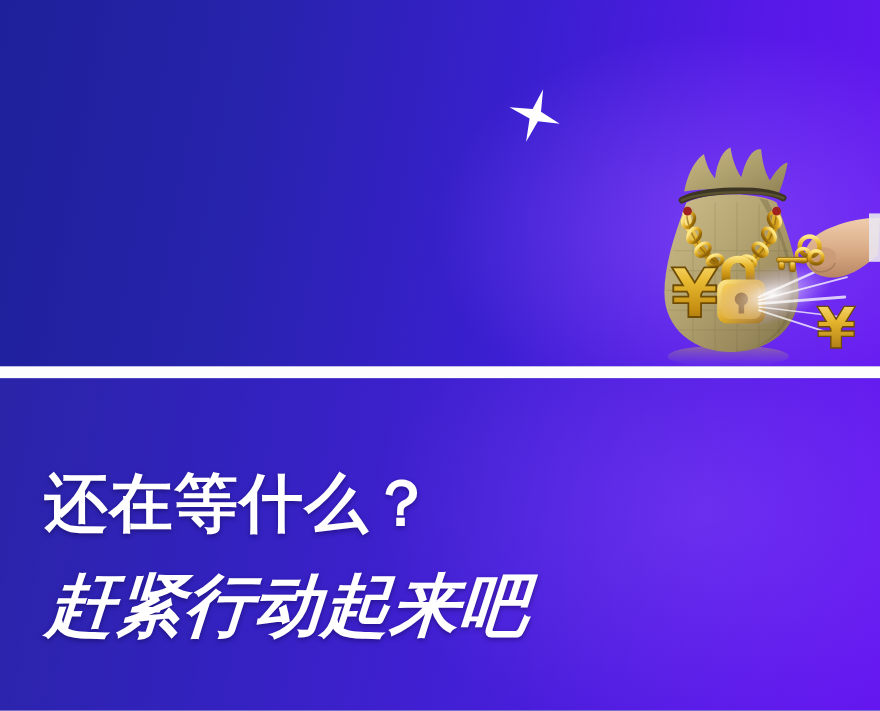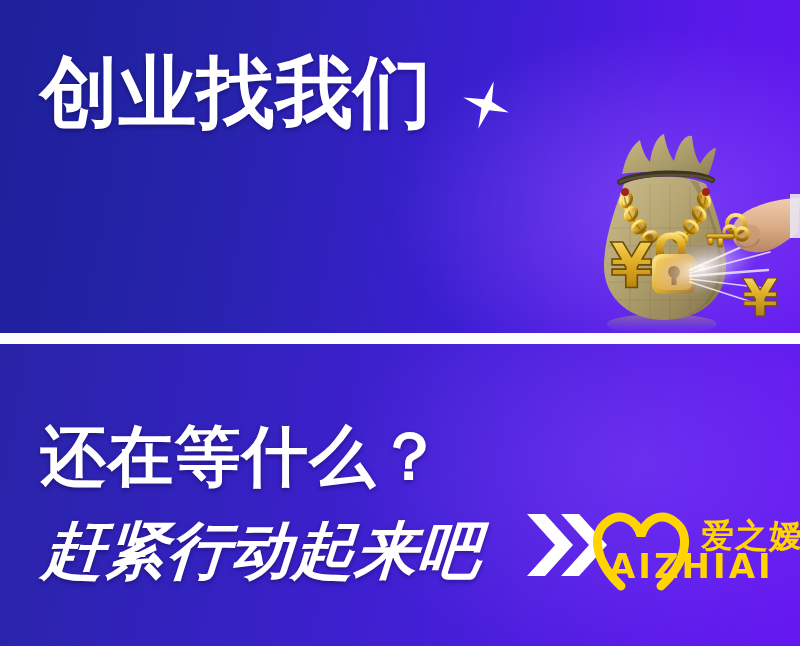--- a/index.html
+++ b/index.html
@@ -40,21 +40,21 @@
     position:absolute;
     color:#fff;
     font-weight:900;
     letter-spacing:.01em;
     white-space:nowrap;
     text-shadow:0 2px 5px rgba(10,0,60,.45);
     font-family:"DejaVu Sans","Liberation Sans",sans-serif;
   }
   .hl-1 { left:40px; top:48px;  font-size:78px;  line-height:88px; letter-spacing:.005em; }
   .hl-2 { left:36px; top:138px; font-size:120px; line-height:130px; letter-spacing:-.01em; }
-  .hl-3 { left:40px; top:424px; font-size:66px;  line-height:66px;  letter-spacing:.02em; }
+  .hl-3 { left:40px; top:424px; font-size:58px;  line-height:66px;  letter-spacing:.02em; }
   .hl-4 { left:40px; top:516px; font-size:62px;  line-height:70px;  letter-spacing:.01em;
           font-style:italic; transform:skewX(-4deg); transform-origin:left bottom; }
 
   
   .sparkle {
     position:absolute; left:462px; top:80px; width:48px; height:50px;
     pointer-events:none;
   }
 
   
@@ -66,21 +66,20 @@
   .logo { position:absolute; left:525px; top:500px; width:275px; height:95px; }
   .logo svg { position:absolute; left:0; top:0; }
 </style>
 </head>
 <body>
 
 <div id="banner">
 
   <div class="panel-top">
 
-    <div class="hl hl-1">创业找我们</div>
 
 
     <svg class="sparkle" viewBox="0 0 48 50">
       <path d="M24 0 L28.5 20 L48 25 L28.5 29 L24 50 L20.5 29 L0 25 L20.5 20 Z" fill="#ffffff" transform="rotate(18 24 25)"></path>
     </svg>
 
     <div class="bag-group">
       <svg class="bag-svg" width="210" height="210" viewBox="0 0 210 210">
         <defs>
           <linearGradient id="burlap" x1="0" y1="0" x2="1" y2="1">
@@ -229,32 +228,14 @@
   </div>
 
   <div class="divider"></div>
 
   <div class="panel-bottom"></div>
 
   <div class="hl hl-3">还在等什么？</div>
 
   <div class="hl hl-4">赶紧行动起来吧</div>
 
-  <div class="logo">
-    <svg width="275" height="95" viewBox="0 0 275 95">
-
-      <g fill="#ffffff">
-        <path d="M2 14 L20 14 L48 45 L20 76 L2 76 L30 45 Z"></path>
-        <path d="M36 14 L54 14 L82 45 L54 76 L36 76 L64 45 Z"></path>
-      </g>
-
-      <g fill="none" stroke="#ffd400" stroke-width="9" stroke-linecap="round">
-        <path d="M96 86 C70 62 66 34 82 22 C96 11 112 20 116 36
-                 C120 20 136 11 150 22 C166 34 162 62 136 86"></path>
-      </g>
-
-      <text x="84" y="78" font-family="DejaVu Sans, Liberation Sans, sans-serif" font-size="34" font-weight="bold" letter-spacing="3" fill="#ffd400">AIZHIAI</text>
-
-      <text x="176" y="47" font-family="DejaVu Sans, Liberation Sans, sans-serif" font-size="33" font-weight="bold" letter-spacing="1" fill="#ffd400">爱之嫒</text>
-    </svg>
-  </div>
 
 </div>
 
 </body></html>

